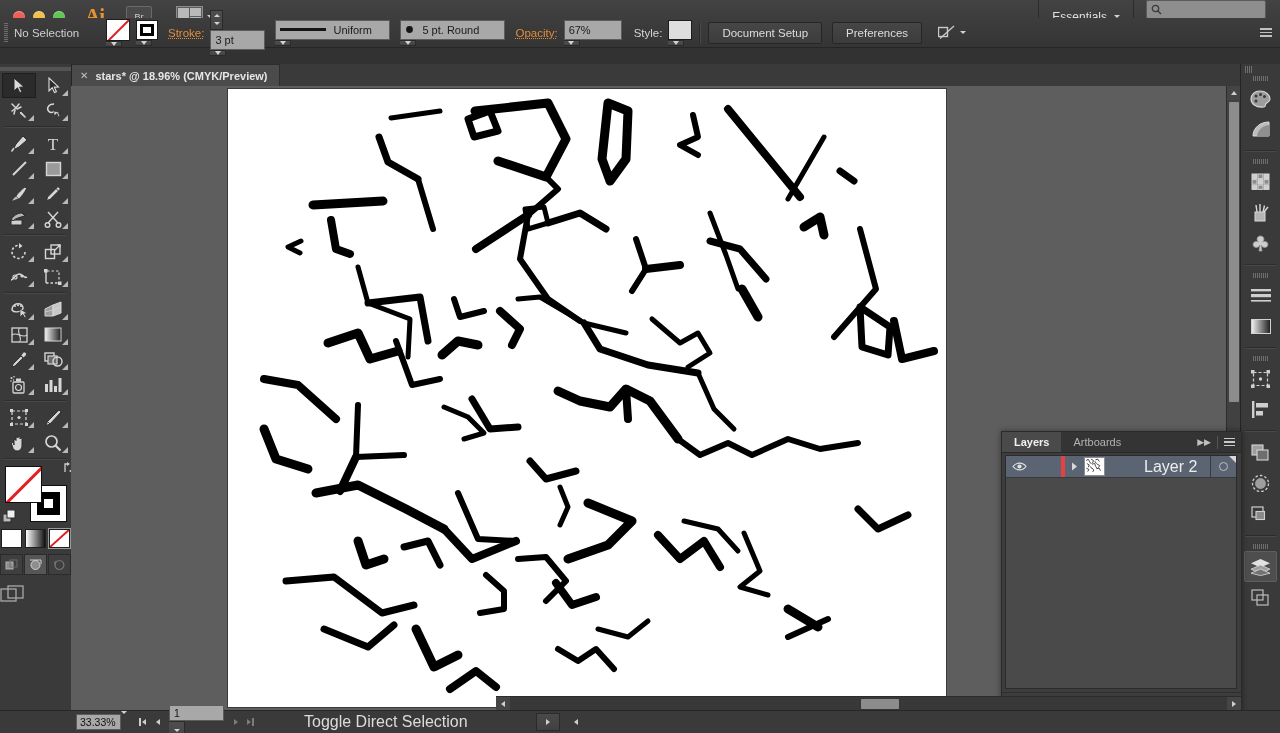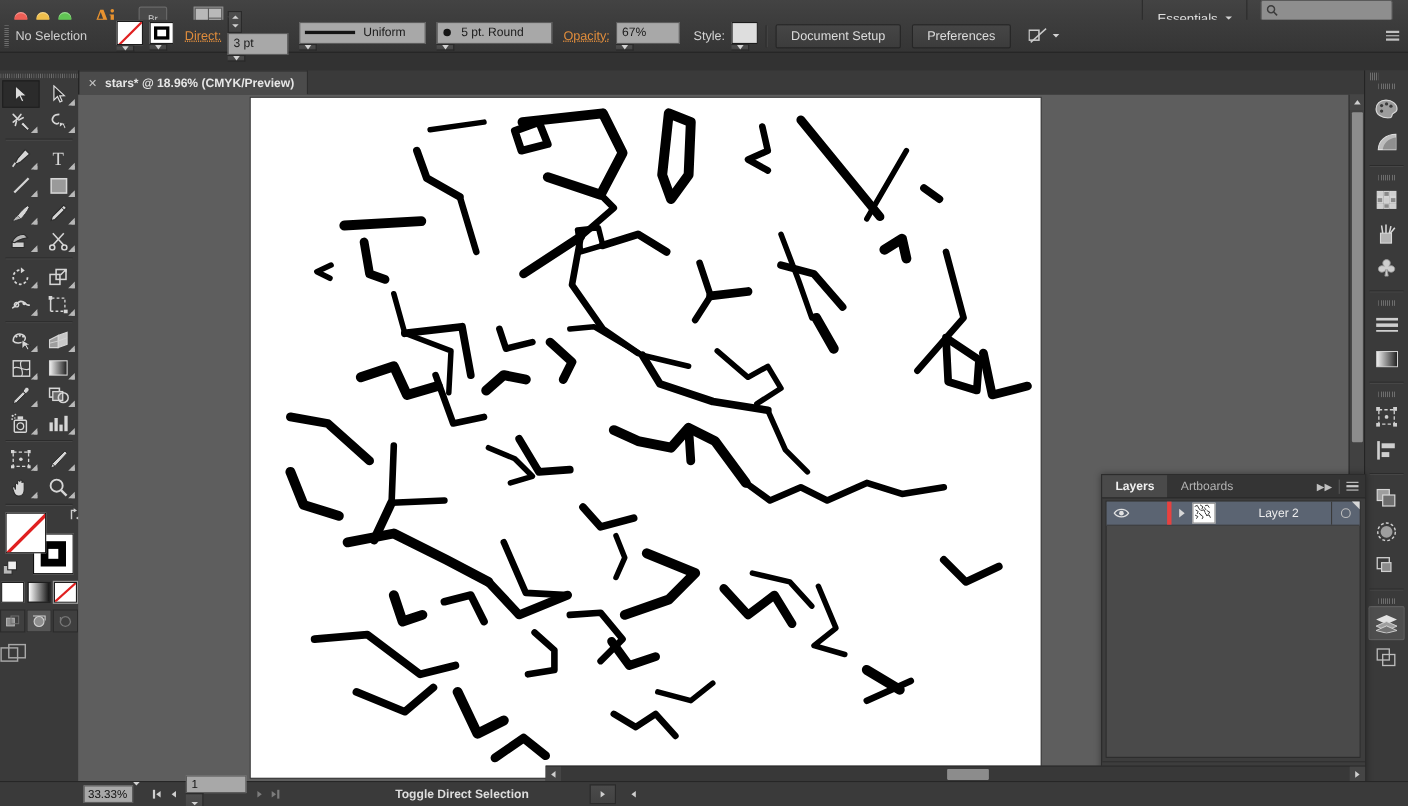--- a/index.html
+++ b/index.html
@@ -206,21 +206,21 @@
   .menu-icon{display:flex;flex-direction:column;gap:2px;cursor:pointer;}
   .menu-icon i{width:11px;height:1.5px;background:#c8c8c8;display:block;}
   #lp-list{position:absolute;left:3px;top:23px;width:232px;height:234px;background:#4a4a4a;border:1px solid #2b2b2b;box-sizing:border-box;}
   .lrow{height:21px;display:flex;align-items:center;border-bottom:1px solid #3a3a3a;position:relative;cursor:pointer;}
   .lrow.sel{background:#5b6472;}
   .lrow .cell-eye{width:27px;display:flex;align-items:center;justify-content:center;}
   .lrow .cell-lock{width:28px;display:flex;align-items:center;justify-content:center;}
   .lrow .colorbar{width:4px;height:21px;}
   .lrow .cell-tri{width:19px;display:flex;align-items:center;justify-content:center;}
   .lrow .thumb{width:19px;height:17px;border:1px solid #8d8d8d;margin-right:7px;overflow:hidden;}
-  .lrow .lname{font-size:11px;color:#ededed;padding-left:32px;}
+  .lrow .lname{font-size:16px;color:#ededed;padding-left:32px;}
   .lrow .target{position:absolute;right:8px;width:9px;height:9px;border:1.5px solid #bdbdbd;border-radius:50%;box-sizing:border-box;}
   .lrow .sel-corner{position:absolute;right:0;top:0;width:0;height:0;border-top:7px solid #d8d8d8;border-left:7px solid transparent;}
   .lrow .vsep{position:absolute;right:25px;top:0;width:1px;height:21px;background:#3a3a3a;}
   #lp-foot{position:absolute;left:0;bottom:0;width:239px;height:24px;display:flex;align-items:center;background:#3d3d3d;border-top:1px solid #2f2f2f;}
   #lp-count{margin-left:9px;font-size:11px;color:#cecece;}
   #lp-foot-icons{margin-left:auto;display:flex;align-items:center;gap:11px;margin-right:12px;}
   .fi{cursor:pointer;display:flex;align-items:center;justify-content:center;}
   #lp-resize{position:absolute;right:1px;bottom:1px;width:9px;height:9px;
     background-image:repeating-linear-gradient(135deg,#8a8a8a 0 1px,transparent 1px 3px);cursor:nwse-resize;}
 
@@ -229,21 +229,21 @@
     position:absolute;left:0;bottom:0;width:1280px;height:22px;
     background:#3a3a3a;border-top:1px solid #262626;display:flex;align-items:center;
   }
   #zoom-combo{margin-left:76px;display:flex;align-items:stretch;}
   #zoom-val{width:45px;height:16px;background:#a8a8a8;border:1px solid #5c5c5c;
     font-size:10.5px;color:#131313;display:flex;align-items:center;padding-left:3px;box-sizing:border-box;}
   .nav-btn{width:15px;height:16px;display:flex;align-items:center;justify-content:center;cursor:pointer;}
   #ab-val{width:55px;height:16px;background:#a8a8a8;border:1px solid #5c5c5c;
     font-size:10.5px;color:#131313;display:flex;align-items:center;padding-left:4px;box-sizing:border-box;}
   #status-text{
-    margin-left:46px;width:232px;text-align:center;font-size:11px;color:#dcdcdc;cursor:pointer;font-weight:bold;
+    margin-left:46px;width:232px;font-size:16px;color:#dcdcdc;cursor:pointer;
   }
   #status-arrow{margin-left:0;width:22px;height:16px;background:linear-gradient(#4a4a4a,#414141);
     border:1px solid #2a2a2a;display:flex;align-items:center;justify-content:center;cursor:pointer;}
   #hscroll{position:absolute;left:496px;bottom:22px;width:745px;height:14px;background:#383838;border-top:1px solid #2c2c2c;}
   #hthumb{position:absolute;left:365px;top:2px;width:38px;height:10px;background:#8c8c8c;border-radius:1px;cursor:pointer;}
   .hs-arrow{position:absolute;top:0;width:14px;height:14px;display:flex;align-items:center;justify-content:center;background:#454545;cursor:pointer;}
   .tri-l{width:0;height:0;border-top:3.5px solid transparent;border-bottom:3.5px solid transparent;border-right:4.5px solid #cfcfcf;}
   .tri-r{width:0;height:0;border-top:3.5px solid transparent;border-bottom:3.5px solid transparent;border-left:4.5px solid #cfcfcf;}
   .tri-u{width:0;height:0;border-left:3.5px solid transparent;border-right:3.5px solid transparent;border-bottom:4.5px solid #cfcfcf;}
   .tri-d{width:0;height:0;border-left:3.5px solid transparent;border-right:3.5px solid transparent;border-top:4.5px solid #cfcfcf;}
@@ -299,21 +299,21 @@
     <div class="combo">
       <div class="swatch-stroke">
           <i></i>
         </div>
       <div class="arrow">
           <span class="tri-down"></span>
         </div>
     </div>
 
     <div style="width:10px"></div>
-    <span class="lbl-link">Direct:</span>
+    <span class="lbl-link">Stroke:</span>
     <div style="width:6px"></div>
     <div class="combo">
       <div class="spin">
         <span class="tri-up-s"></span>
           <span class="tri-dn-s"></span>
       </div>
       <div class="field" style="width:55px;height:20px;">3 pt</div>
       <div class="arrow">
           <span class="tri-down"></span>
         </div>

